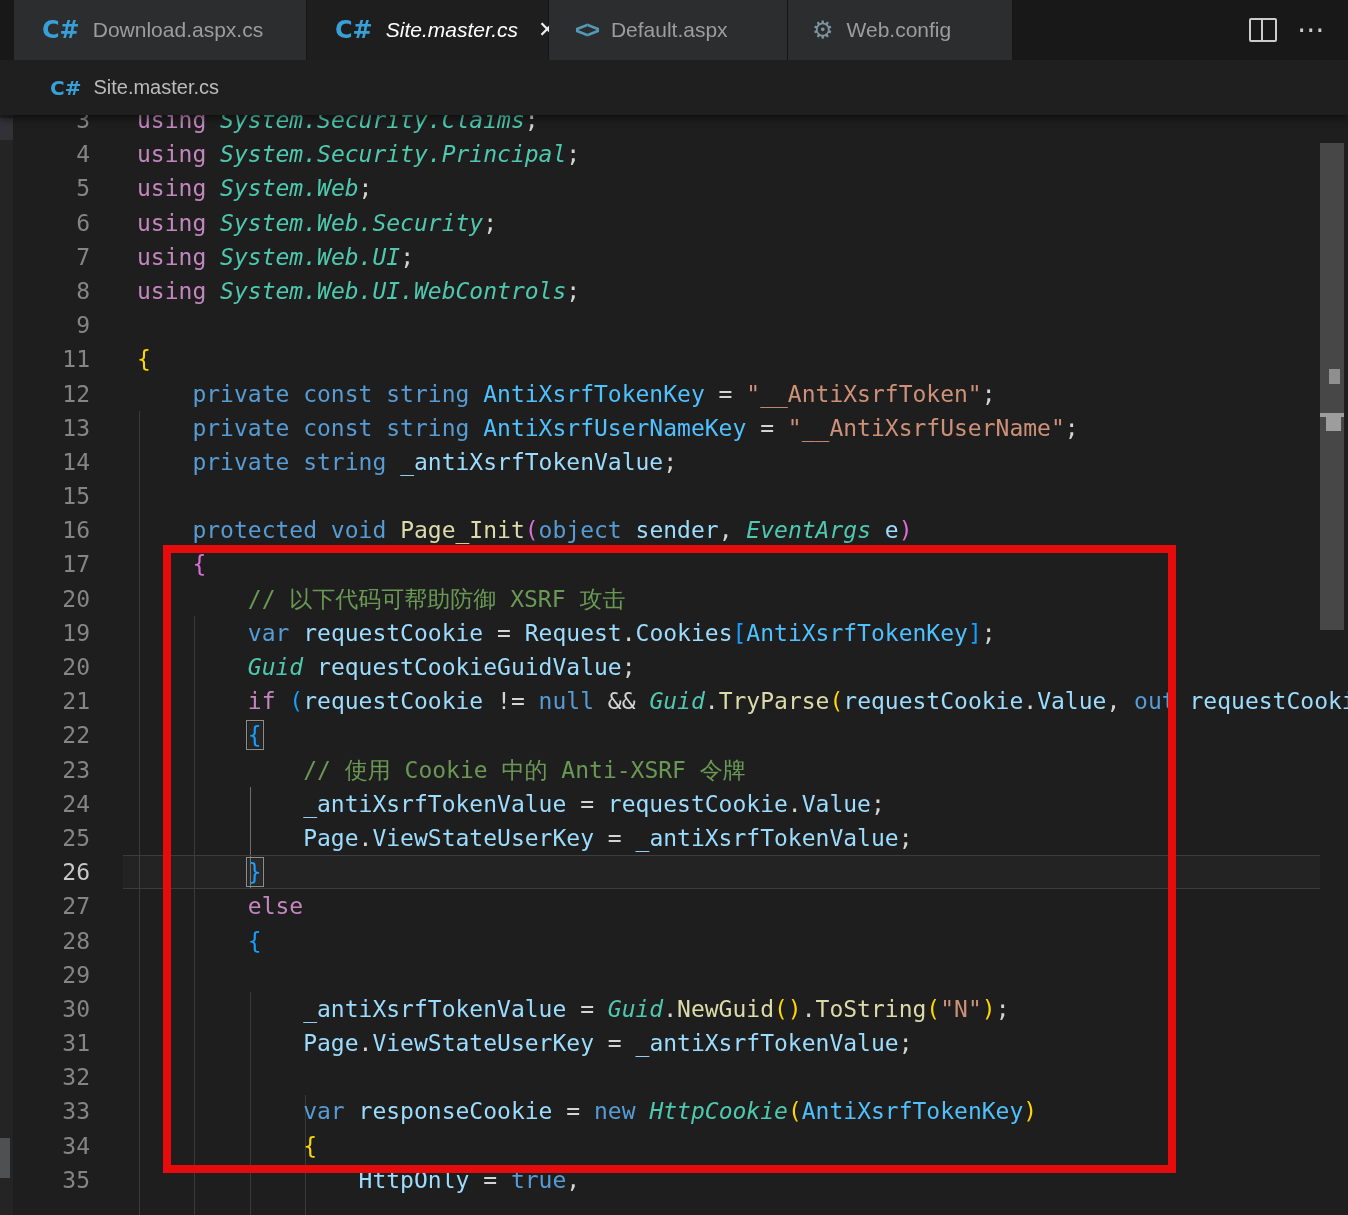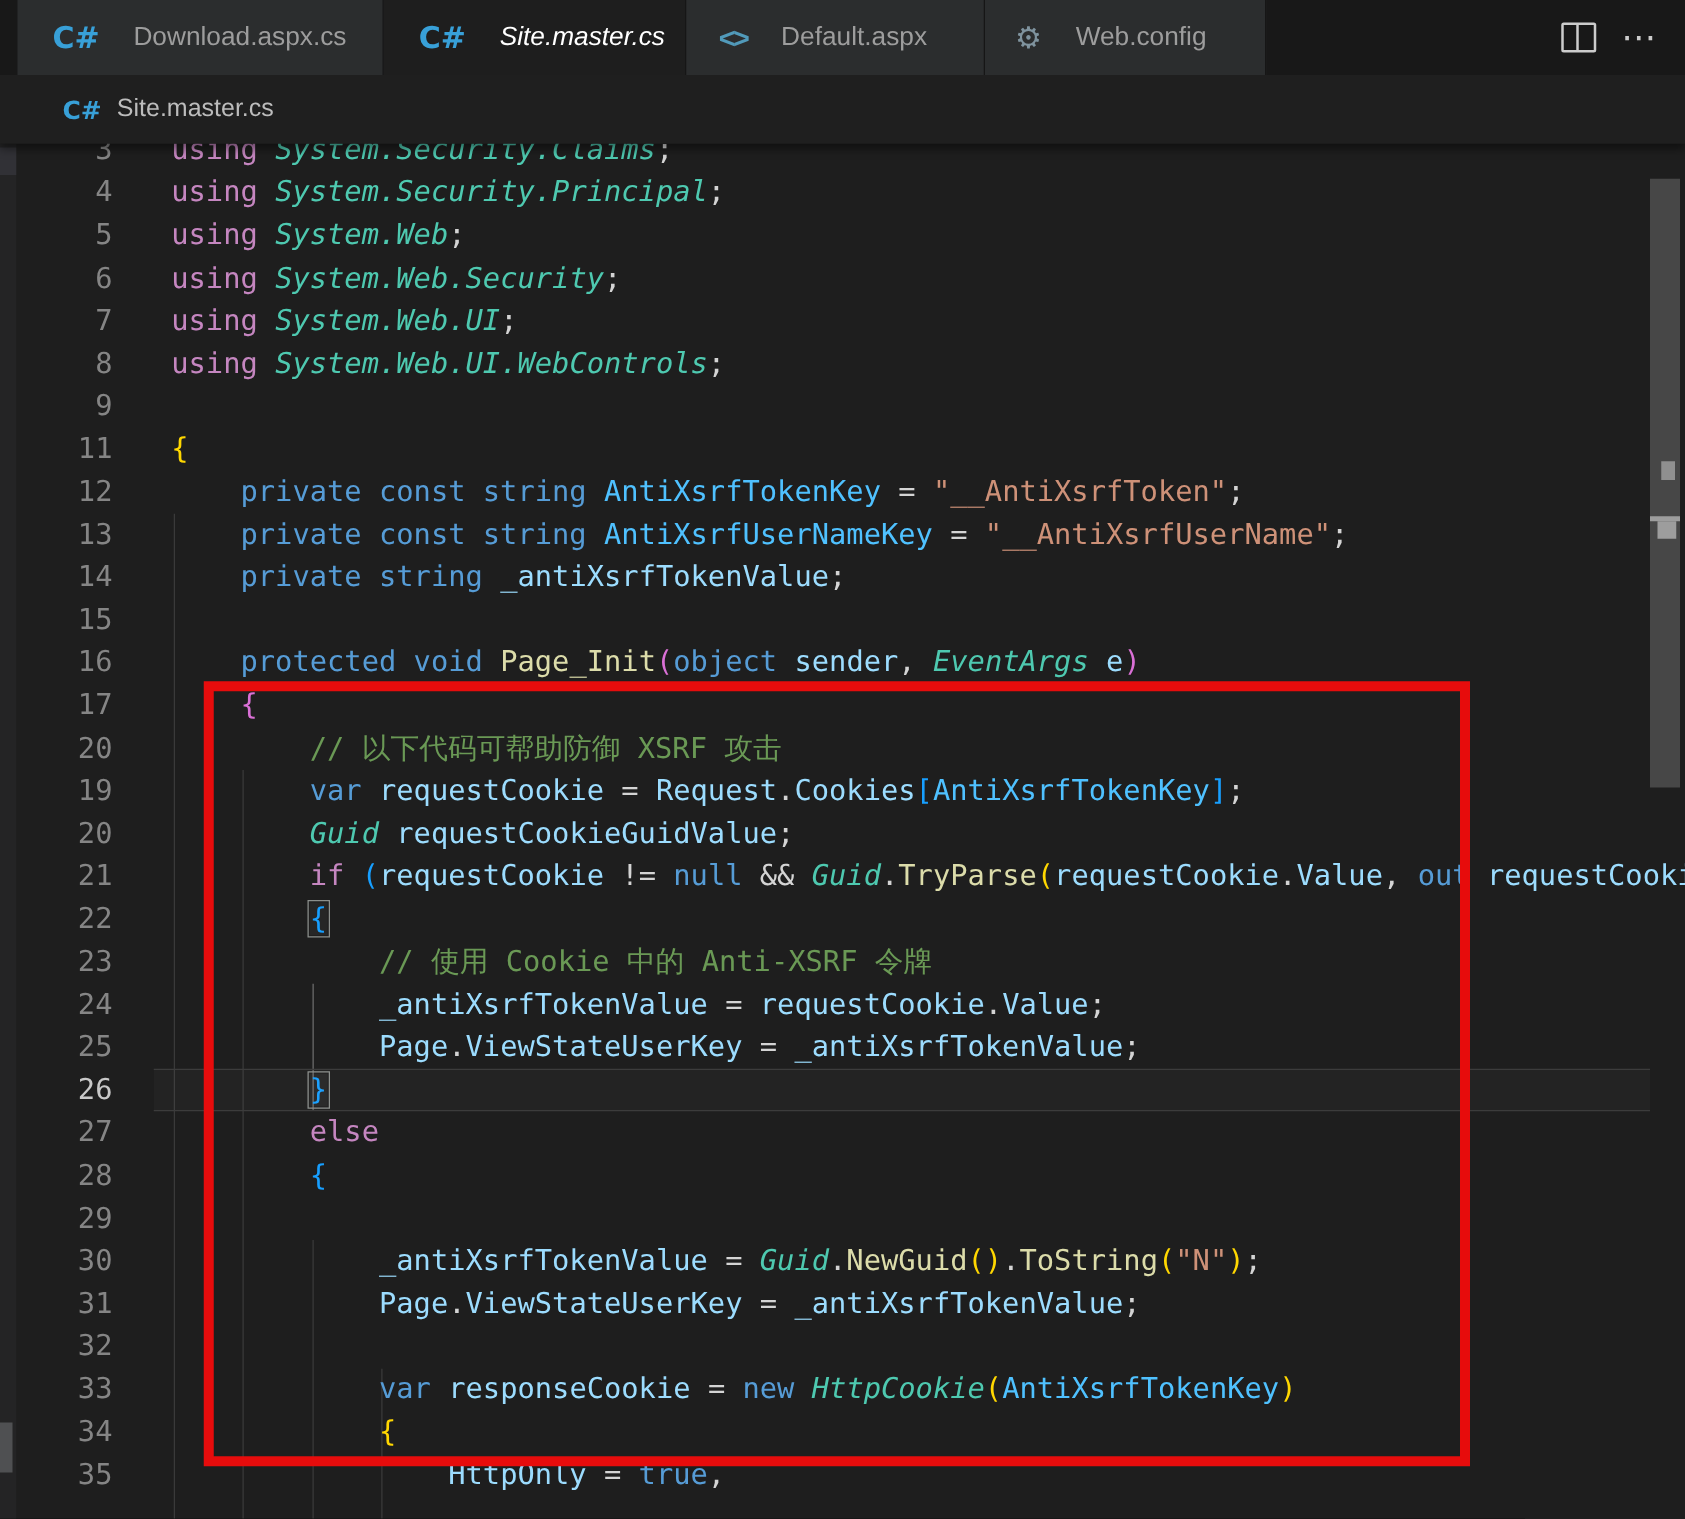--- a/index.html
+++ b/index.html
@@ -2,21 +2,21 @@
 <html style="--tk-k: #569CD6; --tk-c: #C586C0; --tk-t: #4EC9B0; --tk-f: #DCDCAA; --tk-v: #9CDCFE; --tk-K: #4FC1FF; --tk-s: #CE9178; --tk-m: #6A9955; --tk-p: #D4D4D4; --tk-g: #FFD700; --tk-q: #DA70D6; --tk-u: #179FFF; --annotation: #e70c0c;"><head>
 <meta charset="utf-8">
 <style>
   html,body{margin:0;padding:0;background:#101010;}
   #screen{position:relative;width:1348px;height:1215px;background:#1e1e1e;overflow:hidden;
           font-family:"Liberation Sans","DejaVu Sans",sans-serif;}
 
   
   #tabbar{position:absolute;left:0;top:0;width:1348px;height:60px;background:#181818;z-index:11;display:flex;}
   .tab{height:60px;display:flex;align-items:center;box-sizing:border-box;border-right:1px solid #161616;cursor:pointer;}
-  .tab .label{font-size:21px;color:#9d9d9d;margin-left:27px;white-space:nowrap;}
+  .tab .label{font-size:21px;color:#9d9d9d;margin-left:13px;white-space:nowrap;}
   .tab.active{background:#1e1e1e;}
   .tab.active .label{color:#ffffff;font-style:italic;}
   .tab.inactive{background:#2b2d2e;}
   #tab-0{margin-left:14px;width:293px;padding-left:28px;}
   #tab-1{width:242px;padding-left:28px;}
   #tab-2{width:239px;padding-left:26px;}
   #tab-3{width:225px;padding-left:24px;}
   .csharp-ic{color:#38a0d8;font-weight:700;font-size:24px;font-family:"DejaVu Sans",sans-serif;}
   .xml-ic{color:#519aba;font-weight:700;font-size:23px;letter-spacing:-2px;}
   .gear-ic{color:#7f939e;font-size:24px;}

